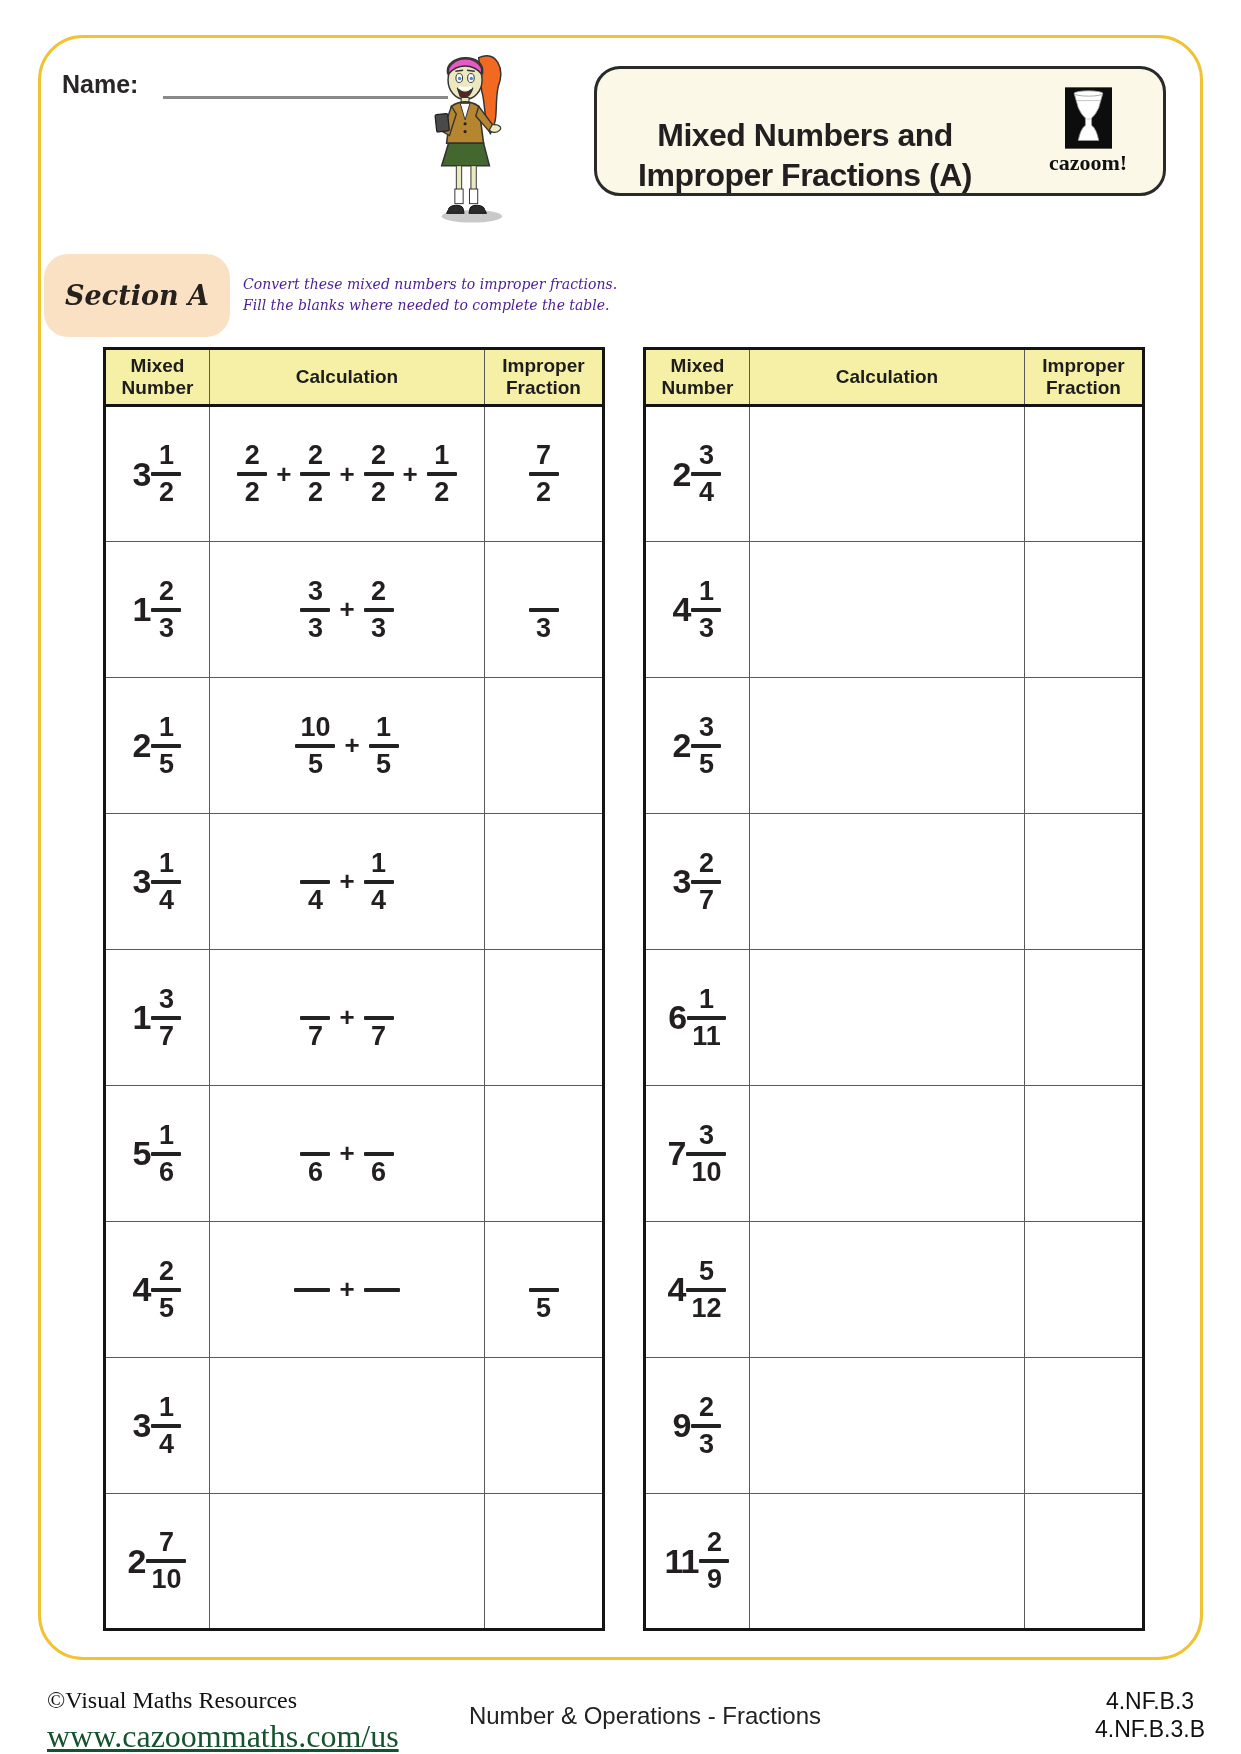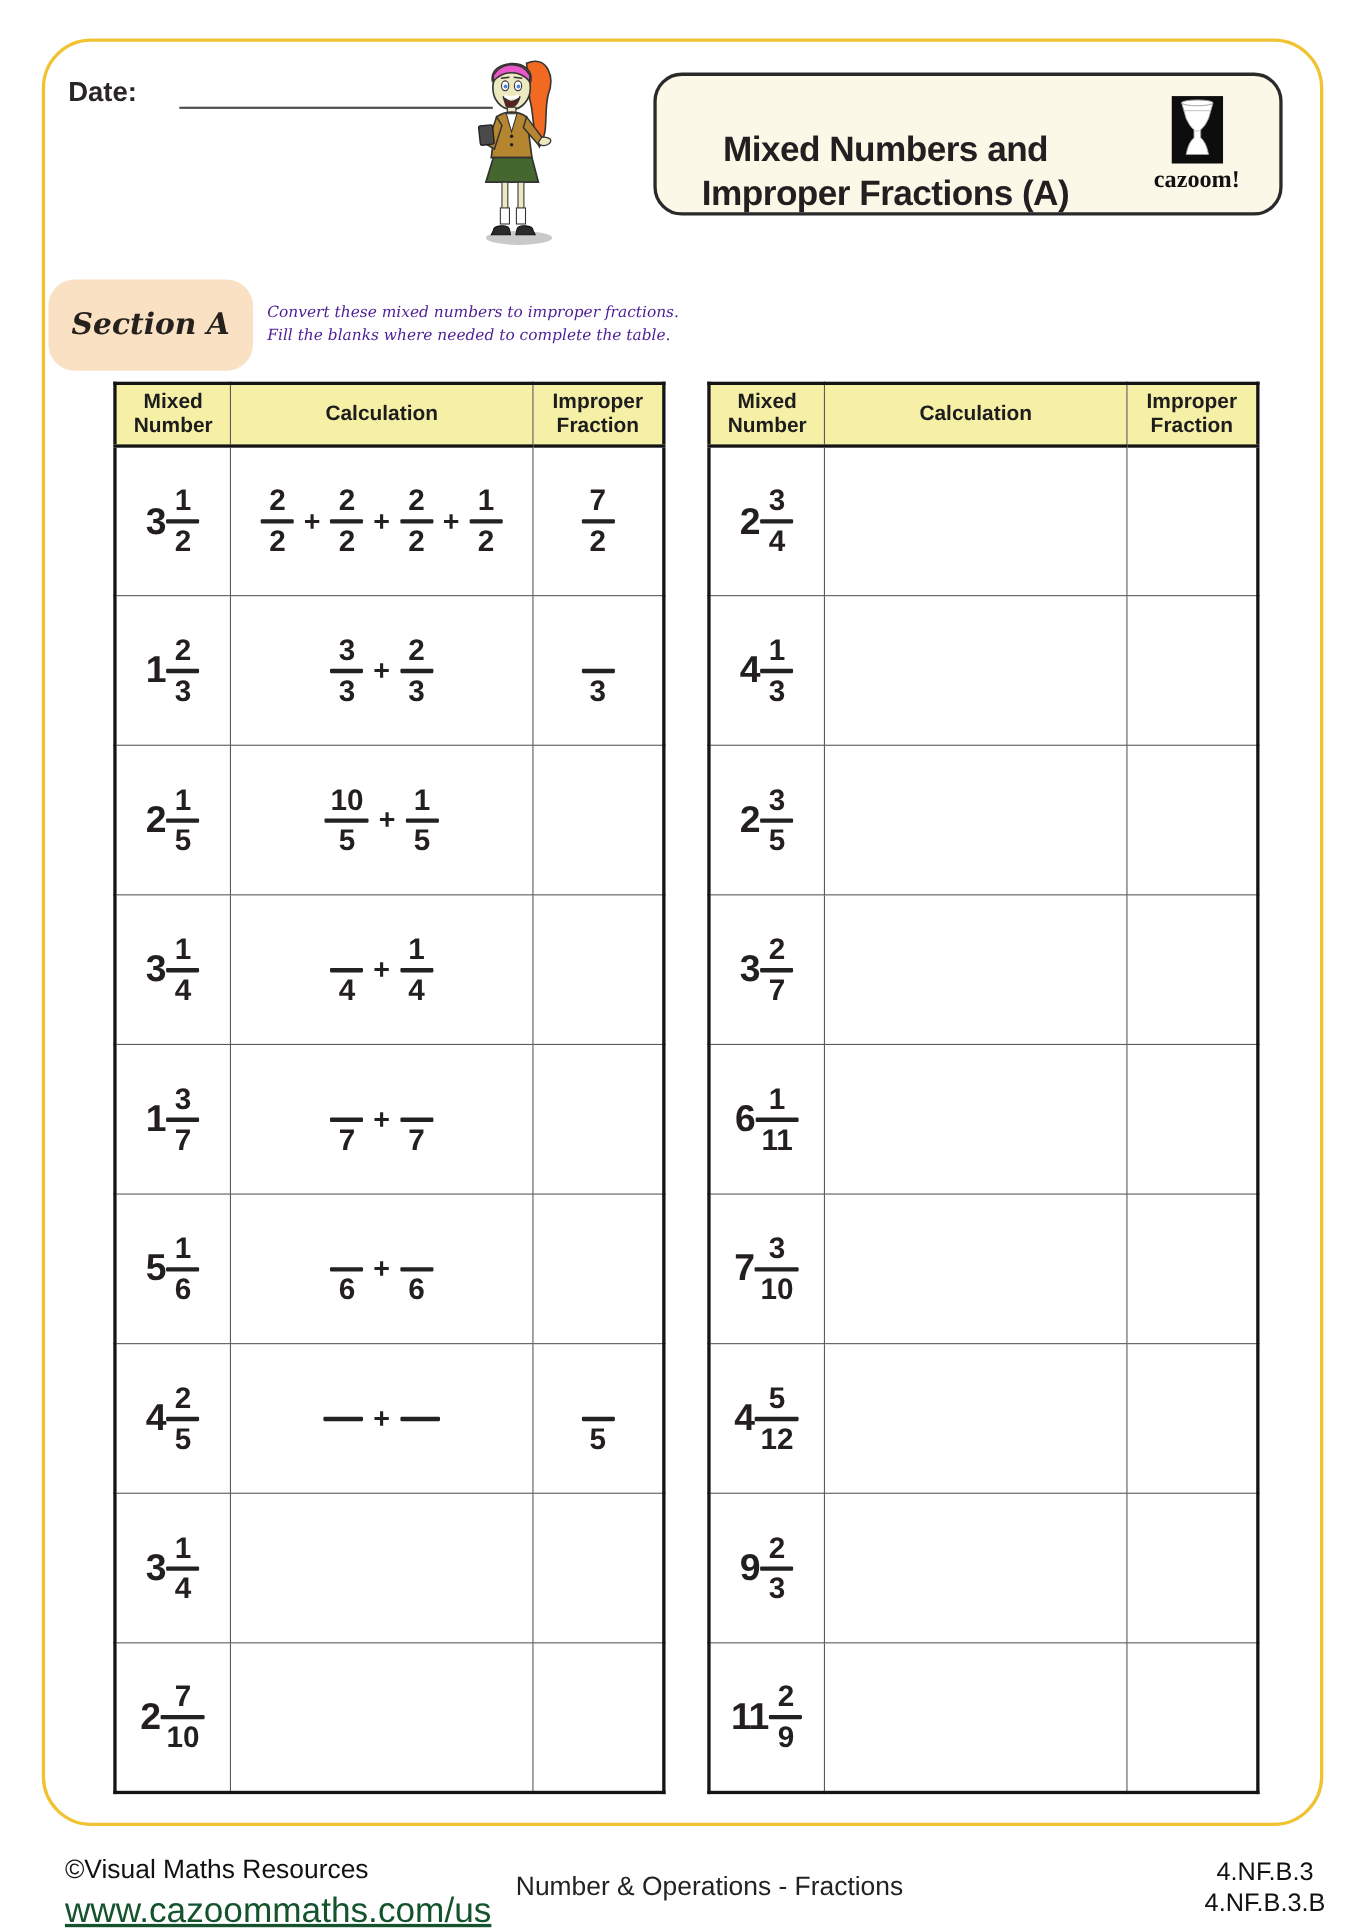--- a/index.html
+++ b/index.html
@@ -58,35 +58,35 @@
   
   .mixed { display:inline-flex; align-items:center; }
   .whole { font-size:34px; font-weight:bold; letter-spacing:-1px; }
   .frac { display:inline-flex; flex-direction:column; align-items:center; margin:0 1px; }
   .fnum, .fden { font-size:27px; font-weight:bold; line-height:1; min-height:27px; padding:0 5px; }
   .fbar { align-self:stretch; min-width:30px; height:4px; background:#222; border-radius:1px; margin:3px 0; }
   .frac.blank2 .fbar { min-width:36px; }
   .calc { display:inline-flex; align-items:center; }
   .plus { font-size:26px; font-weight:bold; margin:0 8px; }
   
-  .footer-left { position:absolute; left:59px; top:1686px; font-size:24px; color:#111; line-height:1.2; }
+  .footer-left { position:absolute; left:47px; top:1686px; font-size:24px; color:#111; line-height:1.2;font-family:Liberation Serif, serif; }
   .footer-link { display:inline-block; color:#14532d; text-decoration:underline; font-size:32px; margin-top:2px; cursor:pointer; }
   .footer-center { position:absolute; left:645px; top:1702px; transform:translateX(-50%); font-size:24px; color:#222; }
   .footer-right { position:absolute; right:36px; top:1687px; font-size:23px; color:#111; text-align:center; line-height:1.22; }
 </style>
 </head>
 <body>
 
 <div class="page">
   <div class="frame"></div>
 
   <div class="name-date">
     <div class="nd-row">
-      <span class="nd-label">Date:</span>
-      <span class="nd-line nd-line-date"></span>
+      <span class="nd-label">Name:</span>
+      <span class="nd-line nd-line-name"></span>
     </div>
   </div>
 
   <svg class="girl" viewBox="0 0 100 190">
     <ellipse cx="54" cy="179" rx="31" ry="6.5" fill="#c9c9c9"></ellipse>
     <path d="M61 16 C80 8 88 28 81 46 C77 64 82 80 73 94 C66 82 68 62 64 50 Z" fill="#f26a21" stroke="#333" stroke-width="1.5"></path>
     <path d="M29 32 C26 12 68 10 65 32 C56 20 38 20 29 32 Z" fill="#f26a21" stroke="#333" stroke-width="1.5"></path>
     <ellipse cx="47" cy="39" rx="17.5" ry="20" fill="#ece8bf" stroke="#333" stroke-width="1.5"></ellipse>
     <path d="M30 27 C38 14 57 14 64 27 L64 33 C55 22 39 22 30 33 Z" fill="#e858c8" stroke="#333" stroke-width="1.5"></path>
     <ellipse cx="41" cy="37" rx="3.4" ry="4.6" fill="#ffffff" stroke="#333" stroke-width="1"></ellipse>

